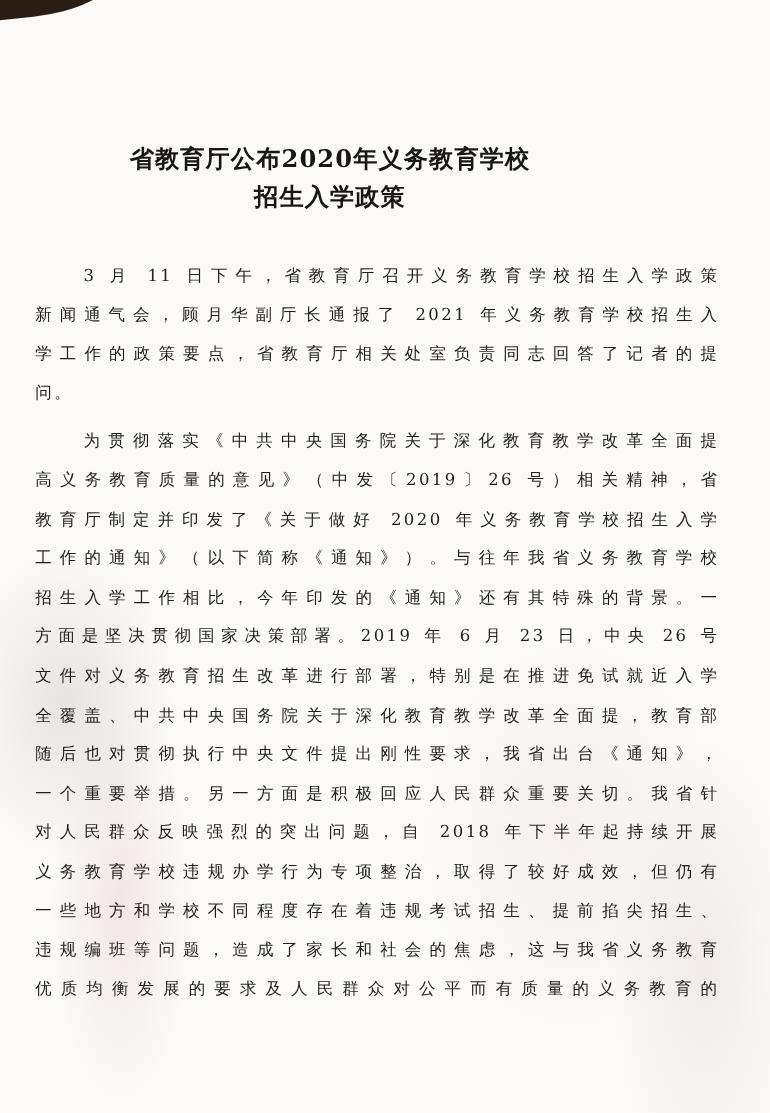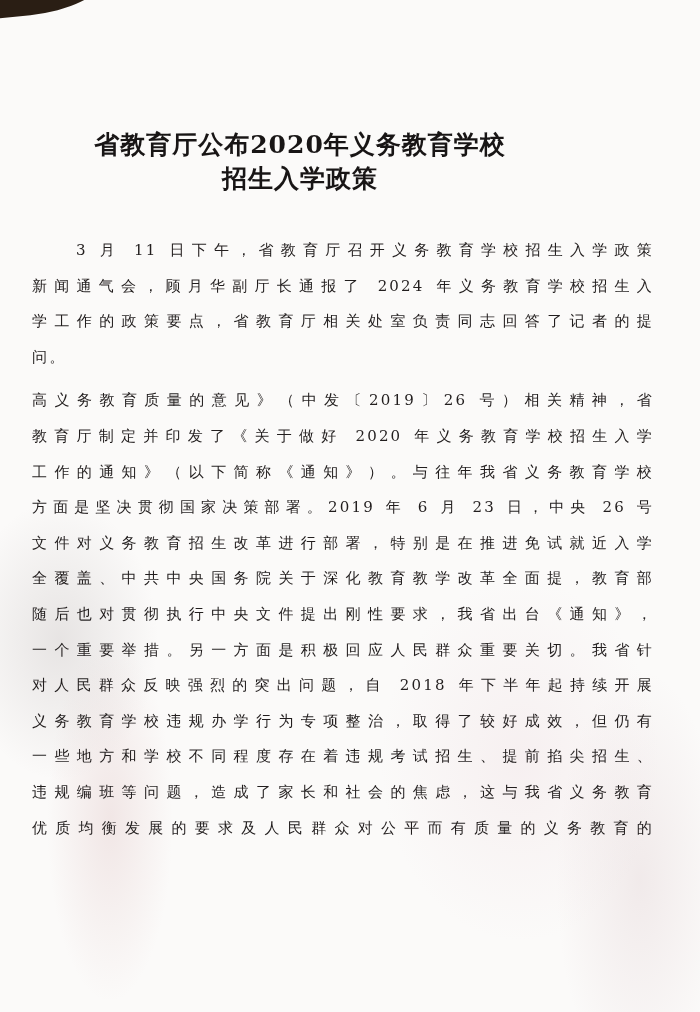--- a/index.html
+++ b/index.html
@@ -16,21 +16,21 @@
       radial-gradient(ellipse 120px 300px at 640px 880px, rgba(200,170,175,0.20), transparent 70%),
       radial-gradient(ellipse 140px 200px at 60px 640px, rgba(150,140,140,0.20), transparent 70%),
       radial-gradient(ellipse 200px 260px at 520px 760px, rgba(220,180,190,0.15), transparent 70%);
   }
   .corner {
     position:absolute; left:-20px; top:-30px; width:120px; height:44px;
     background:#2a1e14; border-radius:0 0 60% 0; transform:rotate(-6deg);
   }
   .title {
     position:absolute; left:0; width:600px; top:128px;
-    text-align:center; font-weight:bold; font-size:25px; line-height:34px;
+    text-align:center; font-weight:bold; font-size:22px; line-height:34px;
     letter-spacing:1px; color:#181515;
   }
   .body-text {
     position:absolute; left:32px; width:622px; top:233px;
     font-size:15px; line-height:35.6px; letter-spacing:2.2px;
     text-align:justify; color:#221e1e;
   }
   .line { display:block; white-space:nowrap; text-align:justify; text-align-last:justify; }
   .line.last { text-align-last:left; }
   .indent { padding-left:44px; }
@@ -44,28 +44,30 @@
 <div class="corner"></div>
 
 <div class="title">
   <div>省教育厅公布2020年义务教育学校</div>
   <div>招生入学政策</div>
 </div>
 
 <div class="body-text">
   <div class="para">
     <span class="line indent">3 月 11 日下午，省教育厅召开义务教育学校招生入学政策</span>
-    <span class="line">新闻通气会，顾月华副厅长通报了 2024 年义务教育学校招生入</span>
+    <span class="line">新闻通气会，顾月华副厅长通报了 2021 年义务教育学校招生入</span>
     <span class="line">学工作的政策要点，省教育厅相关处室负责同志回答了记者的提</span>
     <span class="line last">问。</span>
   </div>
   <div class="para">
+    <span class="line indent">为贯彻落实《中共中央国务院关于深化教育教学改革全面提</span>
     <span class="line">高义务教育质量的意见》（中发〔2019〕26 号）相关精神，省</span>
     <span class="line">教育厅制定并印发了《关于做好 2020 年义务教育学校招生入学</span>
     <span class="line">工作的通知》（以下简称《通知》）。与往年我省义务教育学校</span>
+    <span class="line">招生入学工作相比，今年印发的《通知》还有其特殊的背景。一</span>
     <span class="line">方面是坚决贯彻国家决策部署。2019 年 6 月 23 日，中央 26 号</span>
     <span class="line">文件对义务教育招生改革进行部署，特别是在推进免试就近入学</span>
     <span class="line">全覆盖、中共中央国务院关于深化教育教学改革全面提，教育部</span>
     <span class="line">随后也对贯彻执行中央文件提出刚性要求，我省出台《通知》，</span>
     <span class="line">一个重要举措。另一方面是积极回应人民群众重要关切。我省针</span>
     <span class="line">对人民群众反映强烈的突出问题，自 2018 年下半年起持续开展</span>
     <span class="line">义务教育学校违规办学行为专项整治，取得了较好成效，但仍有</span>
     <span class="line">一些地方和学校不同程度存在着违规考试招生、提前掐尖招生、</span>
     <span class="line">违规编班等问题，造成了家长和社会的焦虑，这与我省义务教育</span>
     <span class="line">优质均衡发展的要求及人民群众对公平而有质量的义务教育的</span>

